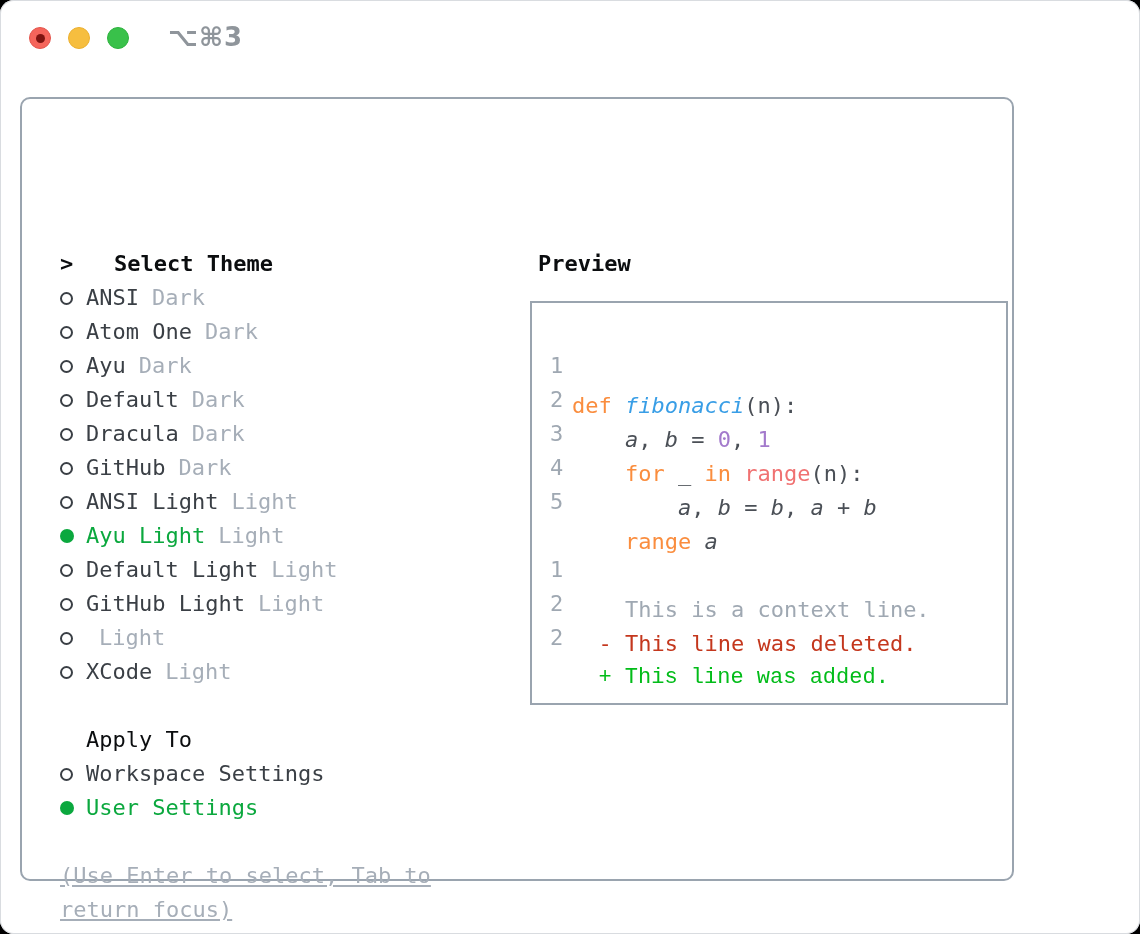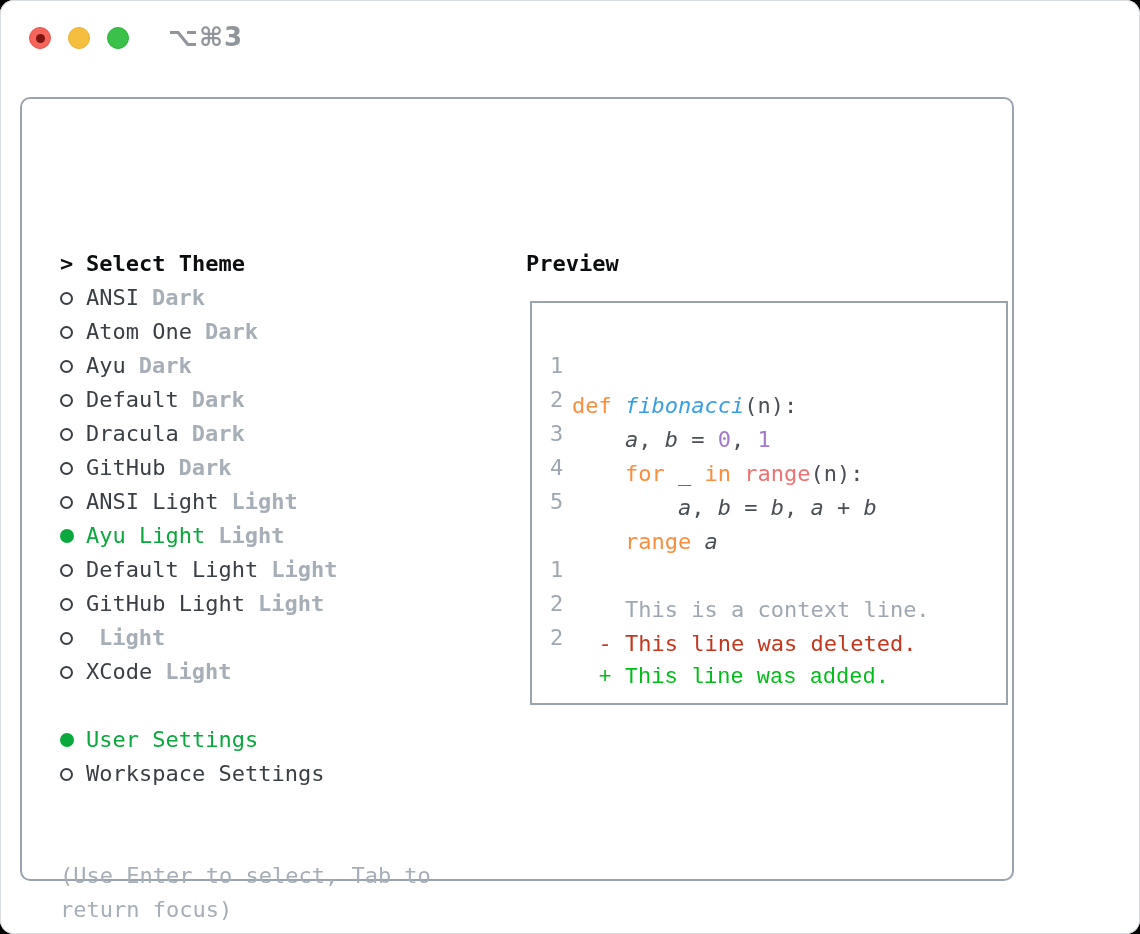--- a/index.html
+++ b/index.html
@@ -36,32 +36,32 @@
   .panel{
     position:absolute;left:20px;top:97px;width:994px;height:784px;
     border:2px solid var(--border,#9AA4AF);border-radius:10px;
     box-sizing:border-box;background:#fff;
   }
   
   .left-col{position:absolute;left:38px;top:148px;font-size:22px;line-height:34px;}
   .row{display:flex;align-items:center;height:34px;white-space:pre;}
   .marker{width:26px;display:flex;align-items:center;flex:0 0 26px;}
   .prompt{color:var(--header_text,#0B0D0F);font-weight:bold;}
-  .hdr{color:var(--header_text,#0B0D0F);font-weight:bold;}
+  .hdr{color:var(--header_text,#0B0D0F);font-weight:bold;margin-left:28px;}
   .hdr2{color:var(--header_text,#0B0D0F);}
   .radio{width:13px;height:13px;border:2px solid var(--item_text,#4A4F56);border-radius:50%;box-sizing:border-box;}
   .radio.sel{width:14px;height:14px;border:none;background:var(--selection_green,#0BA83E);}
   .iname{color:var(--item_text,#3A3F45);}
   .iname.sel{color:var(--selection_green,#0BA83E);}
-  .ivariant{color:var(--muted,#A6AEB8);margin-left:13px;font-weight:bold;}
+  .ivariant{color:var(--muted,#A6AEB8);margin-left:13px;}
   .spacer{height:34px;}
-  .hint{position:absolute;left:38px;top:760px;font-size:22px;line-height:34px;color:var(--muted,#A6AEB8);}
+  .hint{position:absolute;left:38px;top:760px;font-size:22px;line-height:34px;color:var(--muted,#A6AEB8);text-decoration:underline;}
   
   .preview-title{
-    position:absolute;left:504px;top:148px;height:34px;line-height:34px;
+    position:absolute;left:516px;top:148px;height:34px;line-height:34px;
     font-size:22px;font-weight:bold;color:var(--header_text,#0B0D0F);
   }
   .preview-box{
     position:absolute;left:508px;top:202px;width:478px;height:404px;
     border:2px solid var(--border,#9AA4AF);box-sizing:border-box;background:#fff;
   }
   .code{position:absolute;left:18px;top:46px;font-size:22px;line-height:34px;}
   .cline{display:flex;height:34px;white-space:pre;}
   .lnum{flex:0 0 22px;color:var(--gutter,#9FA8B2);}
   .tok{white-space:pre;margin-top:40px;}
@@ -106,23 +106,27 @@
           <div class="row"><span class="marker"><span class="radio"></span></span><span class="iname">ANSI Light</span><span class="ivariant">Light</span></div>
           <div class="row"><span class="marker"><span class="radio sel"></span></span><span class="iname sel">Ayu Light</span><span class="ivariant">Light</span></div>
           <div class="row"><span class="marker"><span class="radio"></span></span><span class="iname">Default Light</span><span class="ivariant">Light</span></div>
           <div class="row"><span class="marker"><span class="radio"></span></span><span class="iname">GitHub Light</span><span class="ivariant">Light</span></div>
           <div class="row"><span class="marker"><span class="radio"></span></span><span class="ivariant">Light</span></div>
           <div class="row"><span class="marker"><span class="radio"></span></span><span class="iname">XCode</span><span class="ivariant">Light</span></div>
         </div>
 
       <div class="spacer"></div>
 
+      <div class="row">
+        <span class="marker"></span>
+        <span class="hdr2">Apply To</span>
+      </div>
       <div id="apply-list">
+          <div class="row"><span class="marker"><span class="radio"></span></span><span class="iname">Workspace Settings</span></div>
           <div class="row"><span class="marker"><span class="radio sel"></span></span><span class="iname sel">User Settings</span></div>
-          <div class="row"><span class="marker"><span class="radio"></span></span><span class="iname">Workspace Settings</span></div>
         </div>
     </div>
 
     <div class="hint">
       <div>(Use Enter to select, Tab to</div>
       <div>return focus)</div>
     </div>
 
     <div class="preview-title">Preview</div>
     <div class="preview-box">

